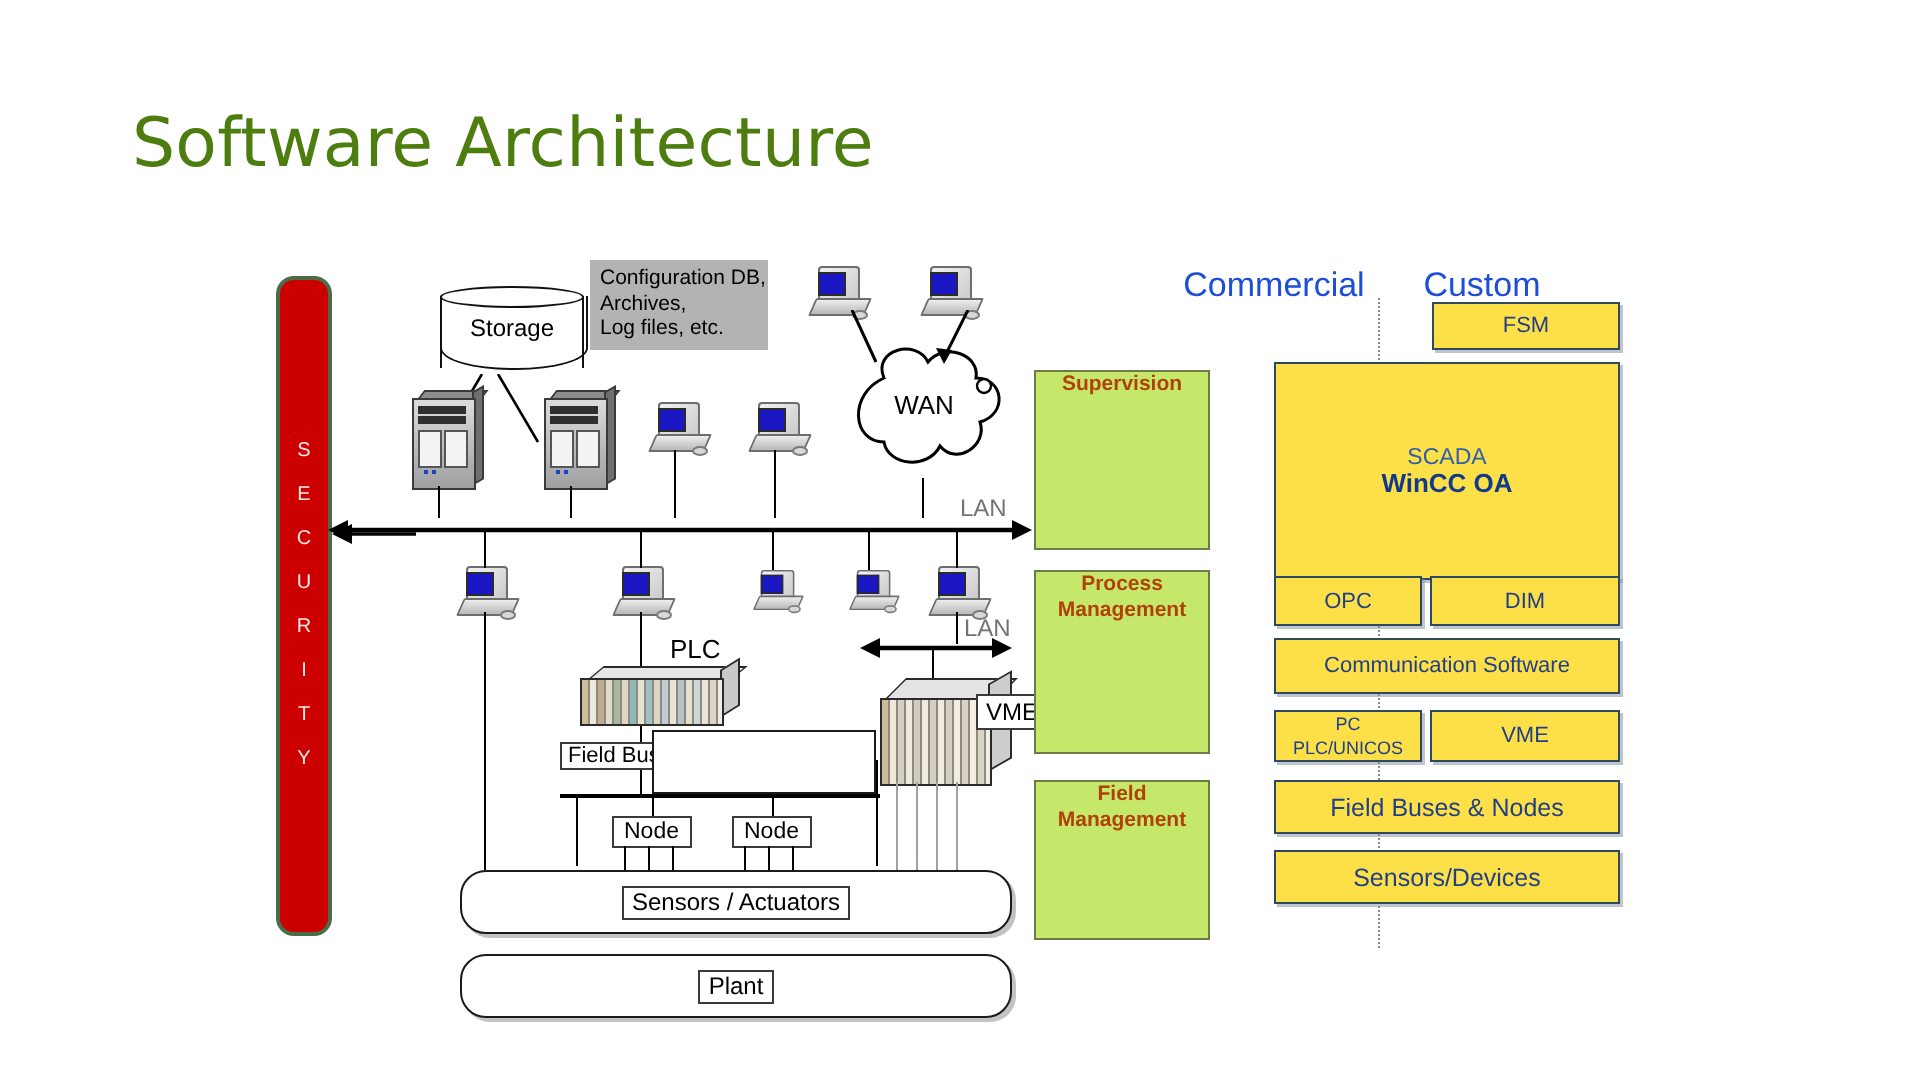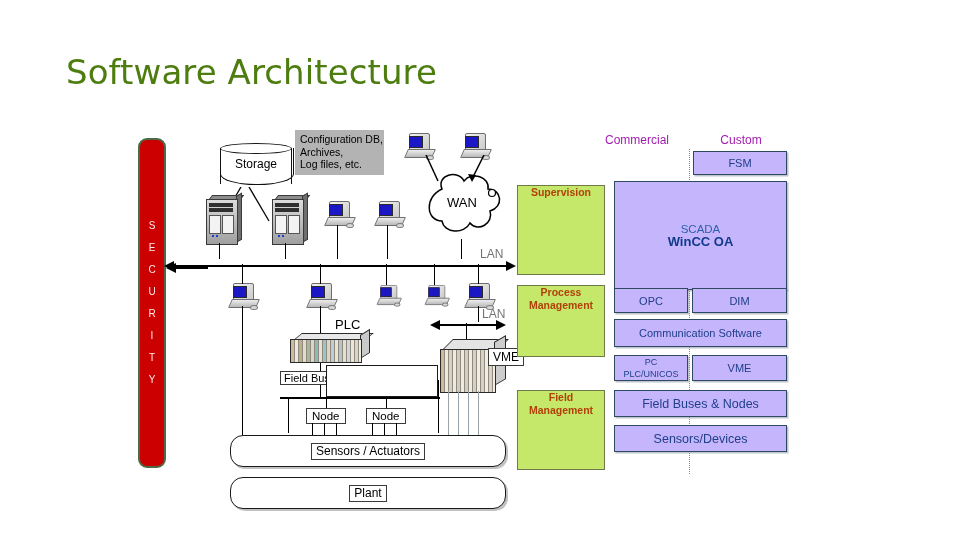--- a/index.html
+++ b/index.html
@@ -59,29 +59,30 @@
   
   .greenbox{
     background:#c6e86a;border:1.4px solid #6f7a4a;box-sizing:border-box;
     display:flex;align-items:flex-start;justify-content:center;text-align:center;
     color:#b1400a;font-size:10.5px;font-weight:700;line-height:13px;
     font-family:"Liberation Sans", sans-serif;
   }
 
   
   .bluebox{
-    background:#c4b5fd;border:1.3px solid #2e4a63;box-sizing:border-box;
+    background:#fde047;border:1.3px solid #2e4a63;box-sizing:border-box;
     display:flex;align-items:center;justify-content:center;text-align:center;
     color:#1f3f88;font-size:11px;line-height:12px;
     box-shadow:1.5px 1.5px 0 rgba(140,150,160,.55);
     font-family:"Liberation Sans", sans-serif;
+    margin-left:23px;
   }
   .bluebox.small{font-size:9px;}
   .colhead{
-    font-size:12px;color:#a21caf;font-family:"Liberation Sans", sans-serif;
+    font-size:17px;color:#1d4ed8;font-family:"Liberation Sans", sans-serif;
     white-space:nowrap;text-align:center;
   }
   .dotted-v{
     border-left:1.6px dotted #8a8a8a;width:0;
   }
   .scada-l1{font-size:11.5px;color:#2f5fa8;display:block;}
   .scada-l2{font-size:13px;font-weight:700;color:#123a8a;display:block;margin-top:1px;}
 
   
   .hline{background:#000;height:1.4px;}
@@ -470,21 +471,21 @@
     <div class="abs" style="left:36px;top:134px;width:42px;height:10px;">
       <svg width="42" height="10">
         <line x1="8" y1="5" x2="42" y2="5" stroke="#000" stroke-width="1.8"></line>
         <polygon points="0,5 10,0 10,10" fill="#000"></polygon>
       </svg>
     </div>
 
     <div class="greenbox abs" style="left:387px;top:60px;width:88px;height:90px;">
       <span>Supervision</span>
     </div>
-    <div class="greenbox abs" style="left:387px;top:160px;width:88px;height:72px;">
+    <div class="greenbox abs" style="left:387px;top:160px;width:88px;height:92px;">
       <div>
         <div>Process</div>
         <div>Management</div>
       </div>
     </div>
     <div class="greenbox abs" style="left:387px;top:265px;width:88px;height:80px;">
       <div>
         <div>Field</div>
         <div>Management</div>
       </div>

